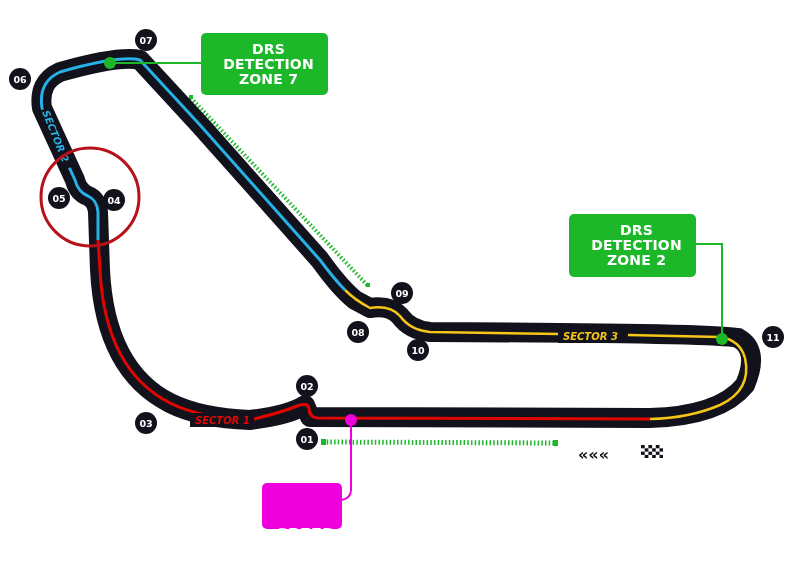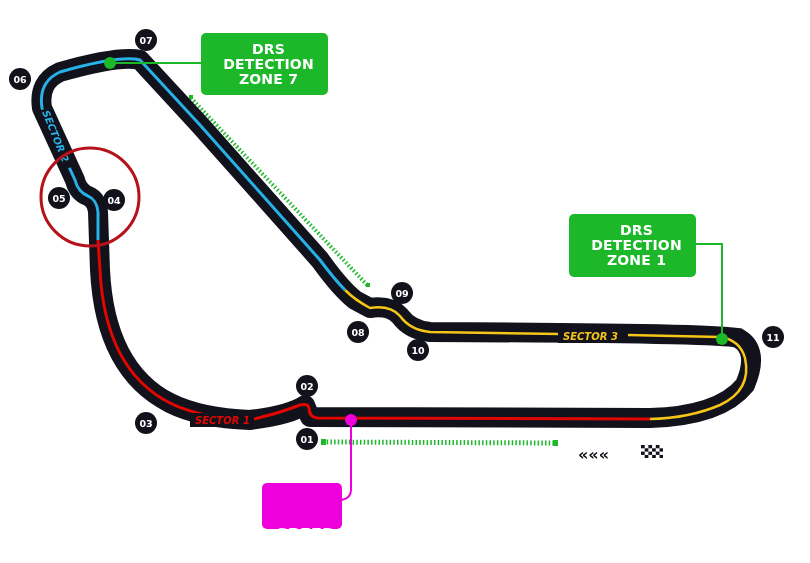--- a/index.html
+++ b/index.html
@@ -137,19 +137,19 @@
 
 <div class="box drs1" style="background:#1cb82a;">
   <span>DRS</span>
   <span>DETECTION</span>
   <span>ZONE 7</span>
 </div>
 
 <div class="box drs2" style="background:#1cb82a;">
   <span>DRS</span>
   <span>DETECTION</span>
-  <span>ZONE 1</span>
+  <span>ZONE 2</span>
 </div>
 
 <div class="box speed" style="background:#ee00dd; font-size:16px; line-height:18px;gap:40px;">
   <span>SPEED</span>
   <span>SPEED</span>
 </div>
 
 </body></html>

